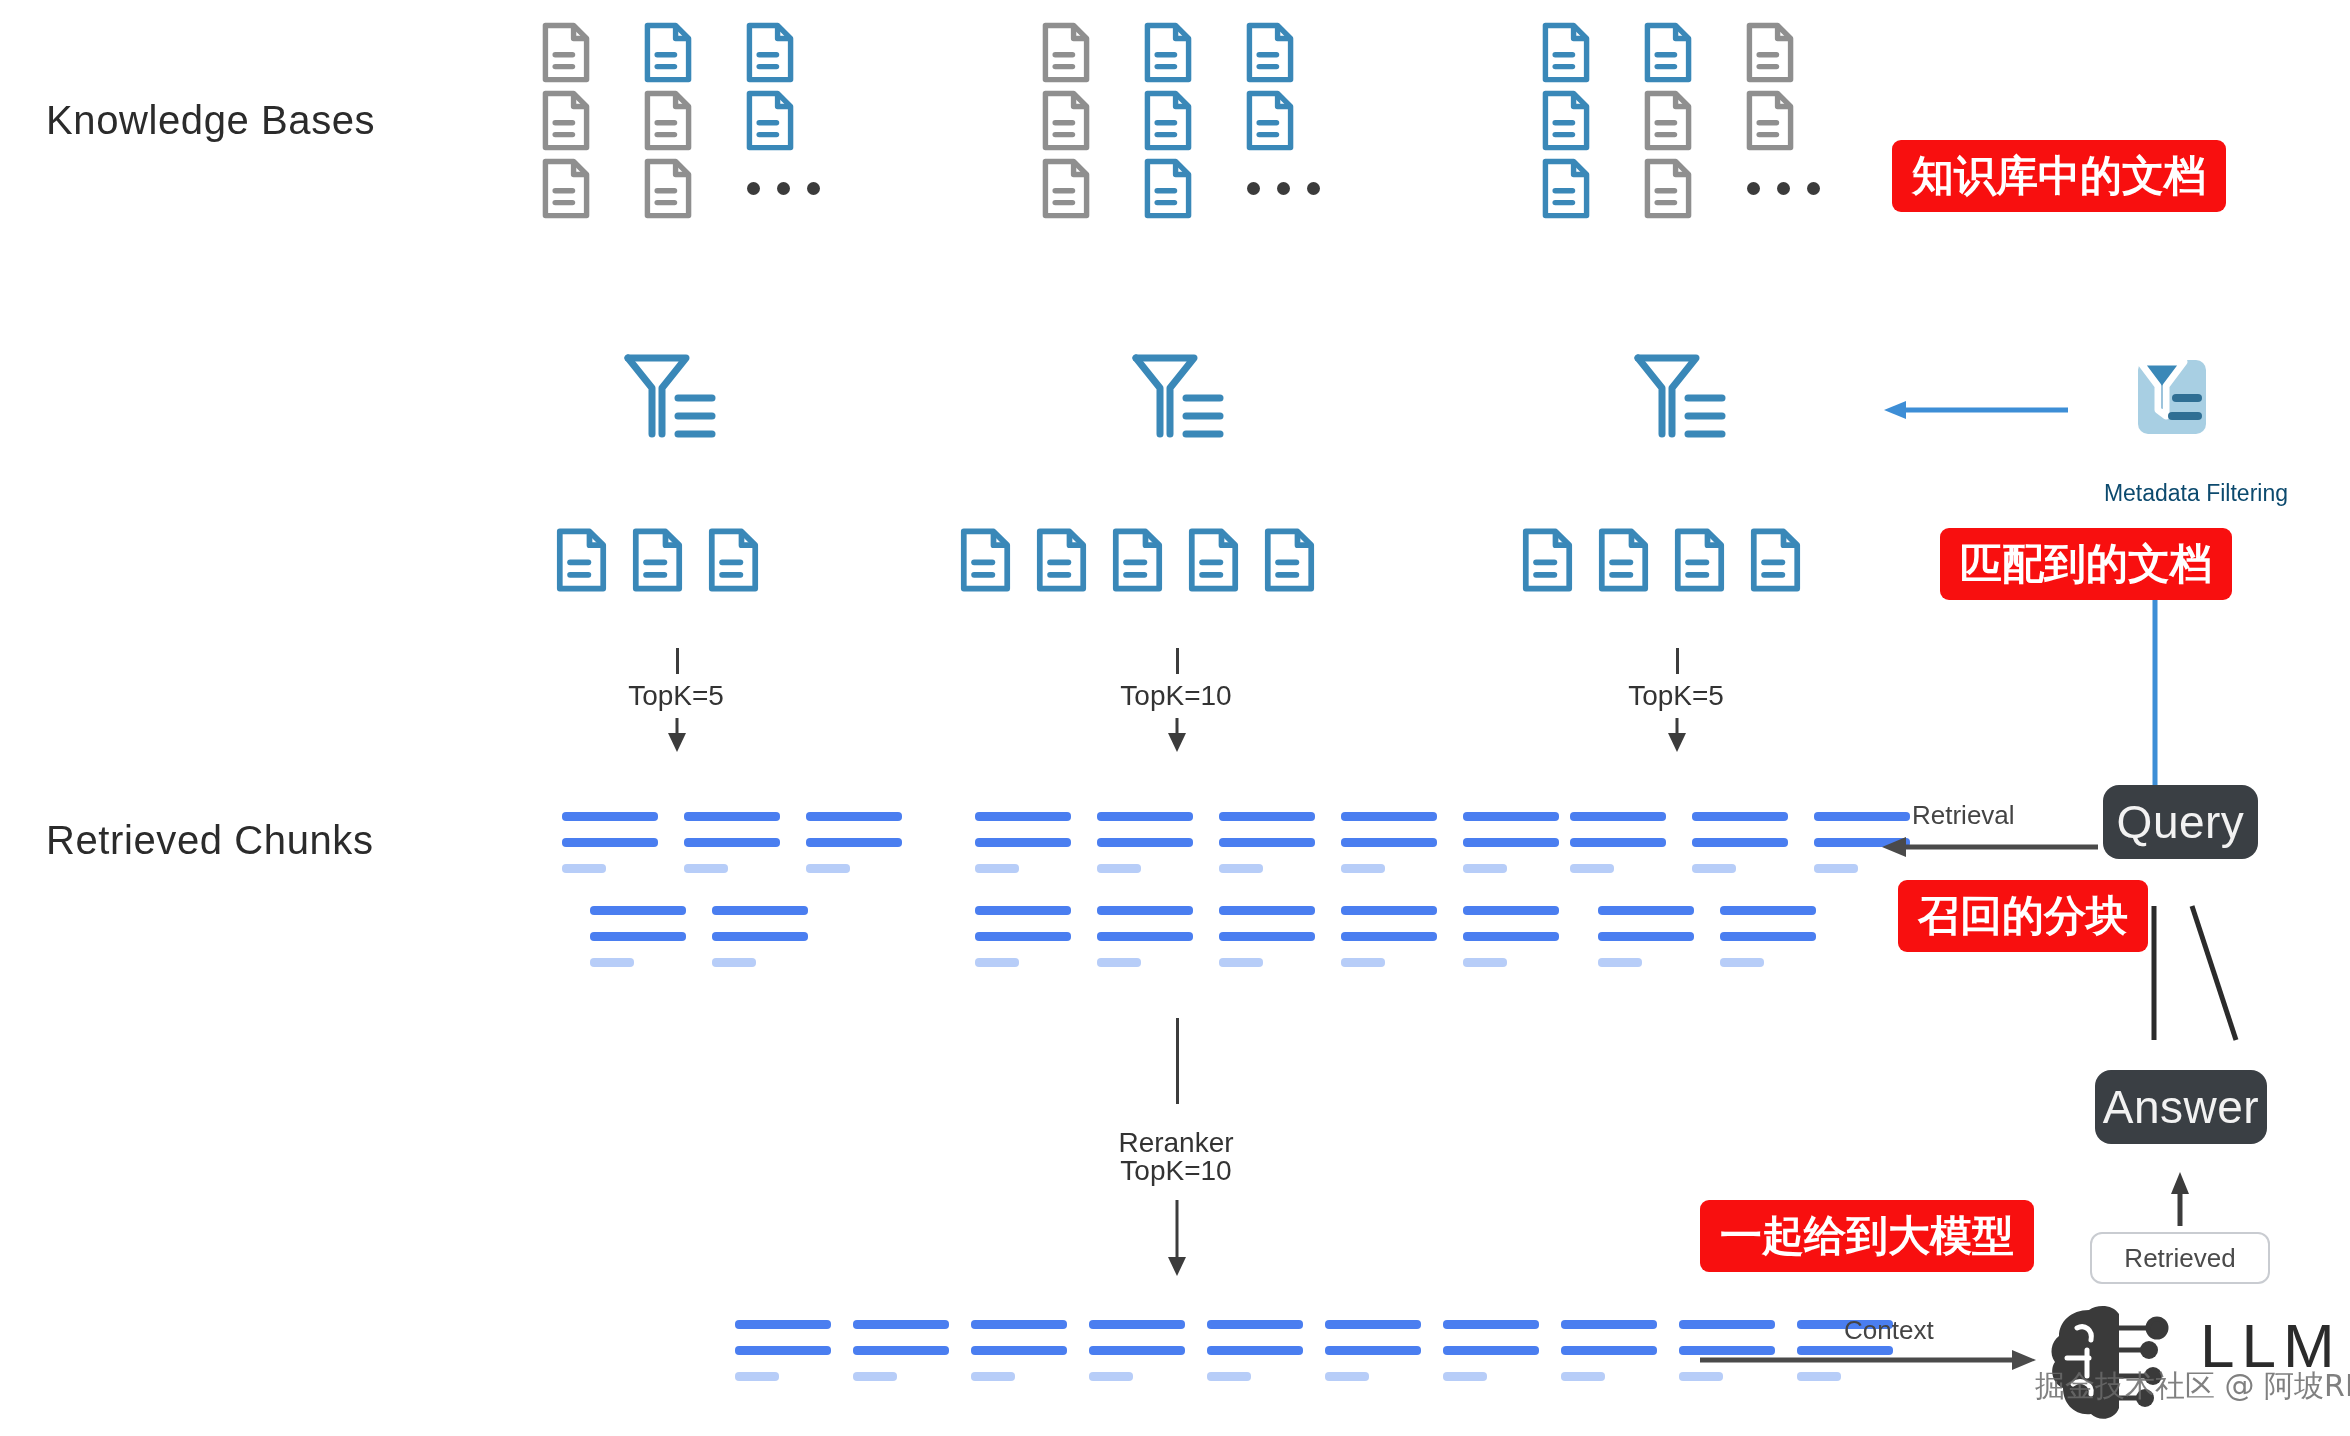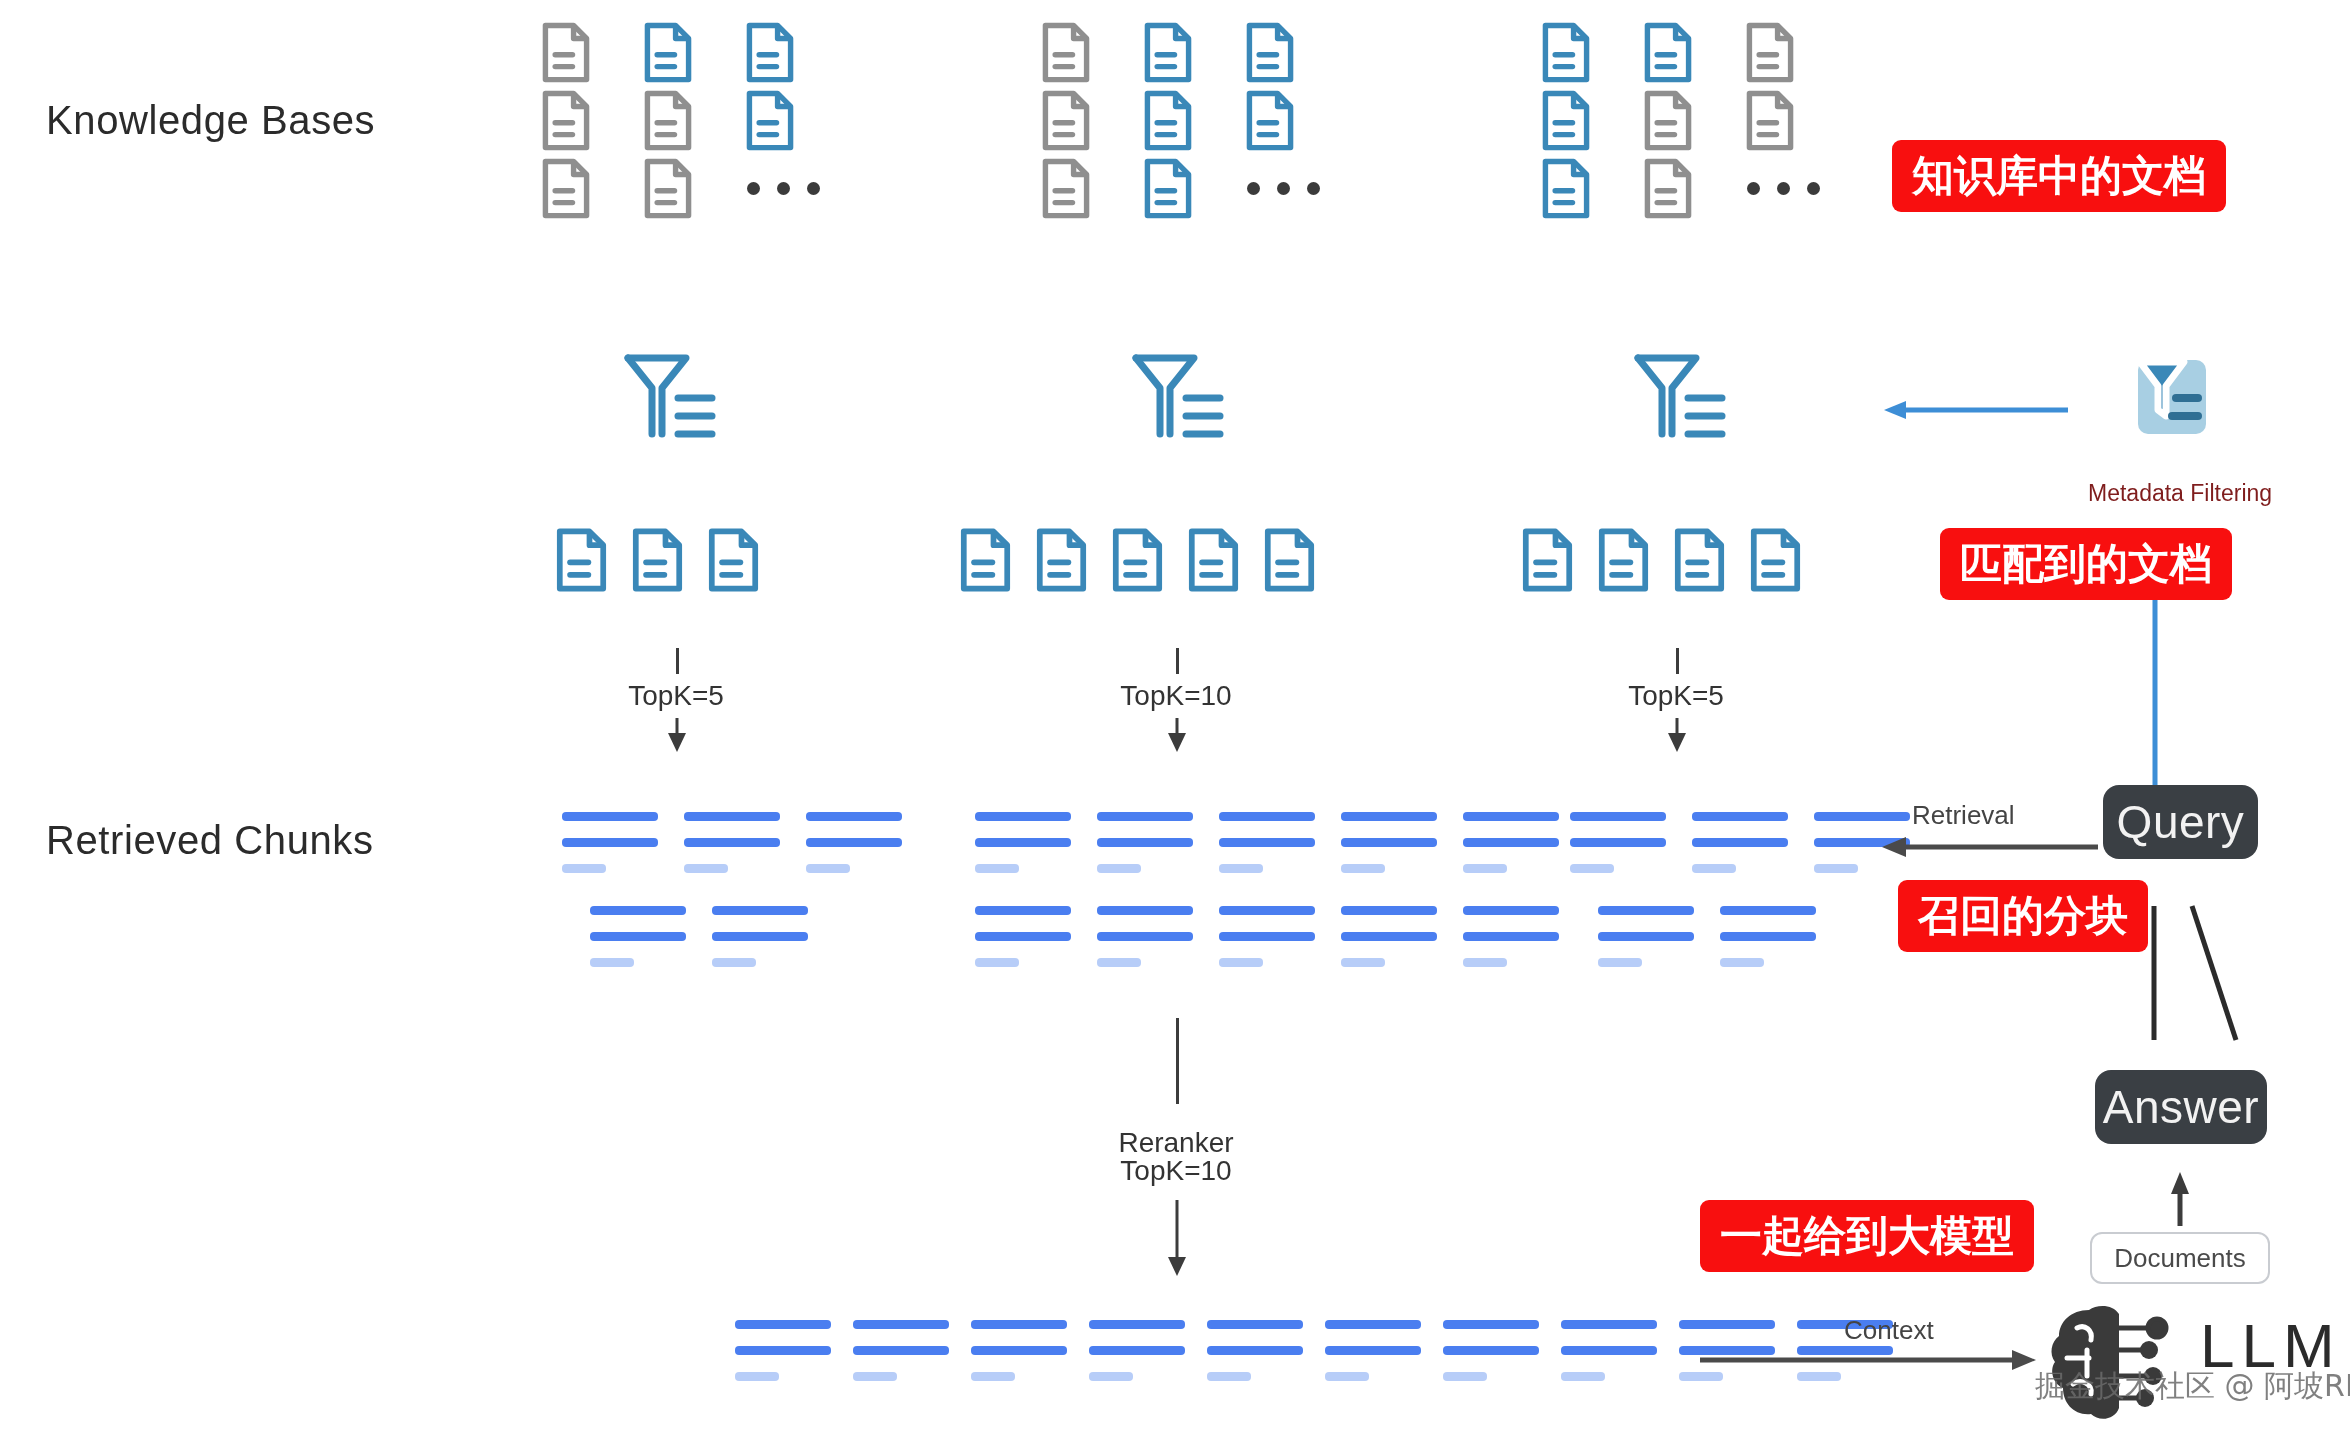--- a/index.html
+++ b/index.html
@@ -77,21 +77,21 @@
     border-radius: 12px;
     display: flex; align-items: center; justify-content: center;
     font-size: 26px;
     white-space: nowrap;
   }
 
   
   .cap { font-size: 26px; color: #444; white-space: nowrap; }
   .cap-mid { font-size: 28px; color: #333; white-space: nowrap; text-align: center; }
 
-  .metadata-cap { font-size: 23px; color: #7f1d1d; white-space: nowrap; text-align: left; }
+  .metadata-cap { font-size: 23px; color: #0c4a6e; white-space: nowrap; text-align: right; }
 
   
   .arrow svg { display: block; }
 
   
   .llm-text { font-size: 62px; color: #2b2b2b; letter-spacing: 7px; font-weight: 400; }
 
   .watermark {
     font-size: 30px;
     color: #6b6b6b;
@@ -784,21 +784,21 @@
       <line x1="52" y1="6" x2="96" y2="140" stroke="#2b2b2b" stroke-width="5"></line>
     </svg>
   </div>
 
   <div class="abs arrow" style="left:2166px; top:1170px;">
     <svg width="28" height="58" viewBox="0 0 28 58">
       <line x1="14" y1="56" x2="14" y2="22" stroke="#3c3c3c" stroke-width="5"></line>
       <polygon points="14,2 5,24 23,24" fill="#3c3c3c"></polygon>
     </svg>
   </div>
-  <div class="abs pill-light" style="left:2090px; top:1232px; width:180px; height:52px;">Documents</div>
+  <div class="abs pill-light" style="left:2090px; top:1232px; width:180px; height:52px;">Retrieved</div>
 
   <div class="abs" id="brain" style="left:2045px; top:1292px;"><svg width="140" height="140" viewBox="0 0 140 140">
         <g fill="#3a3a3a">
           <path d="M44 18 C26 18 14 30 14 44 C6 50 4 62 10 70 C4 78 8 92 18 96 C18 112 30 124 46 122 C54 130 70 128 74 116 L74 22 C68 12 52 12 44 18 Z"></path>
         </g>
         <g stroke="#ffffff" stroke-width="5" fill="none" stroke-linecap="round">
           <path d="M32 36 C40 32 48 38 46 48"></path>
           <path d="M22 66 H44"></path>
           <path d="M28 92 C36 86 48 92 46 102"></path>
           <path d="M42 58 V84"></path>

